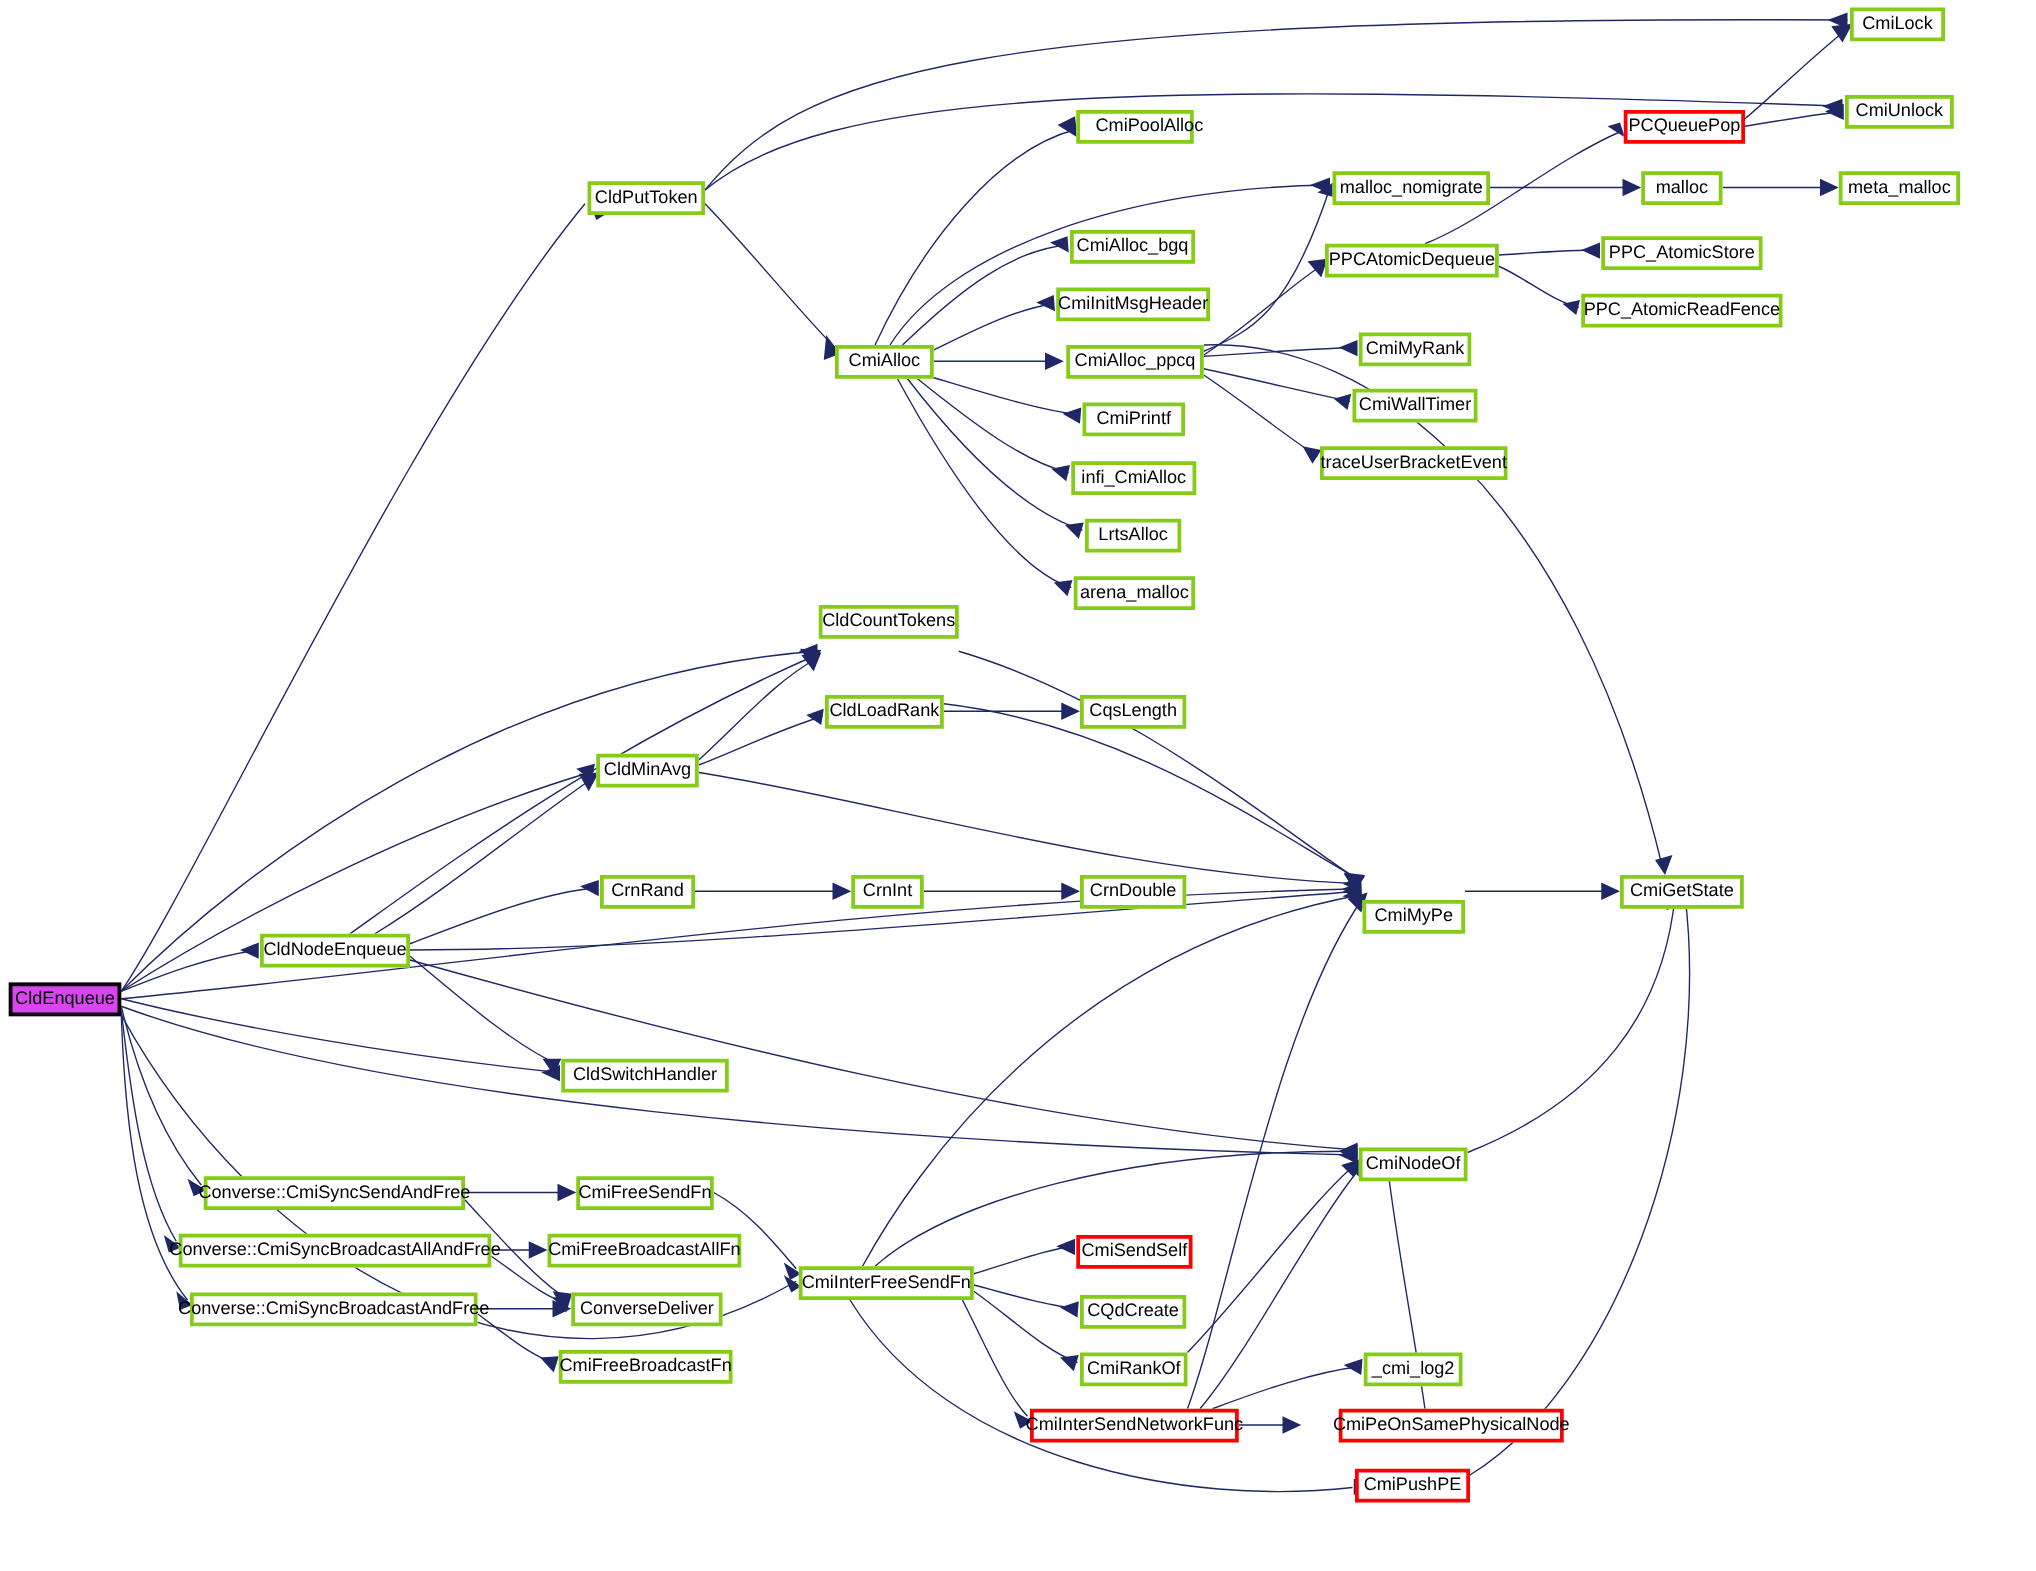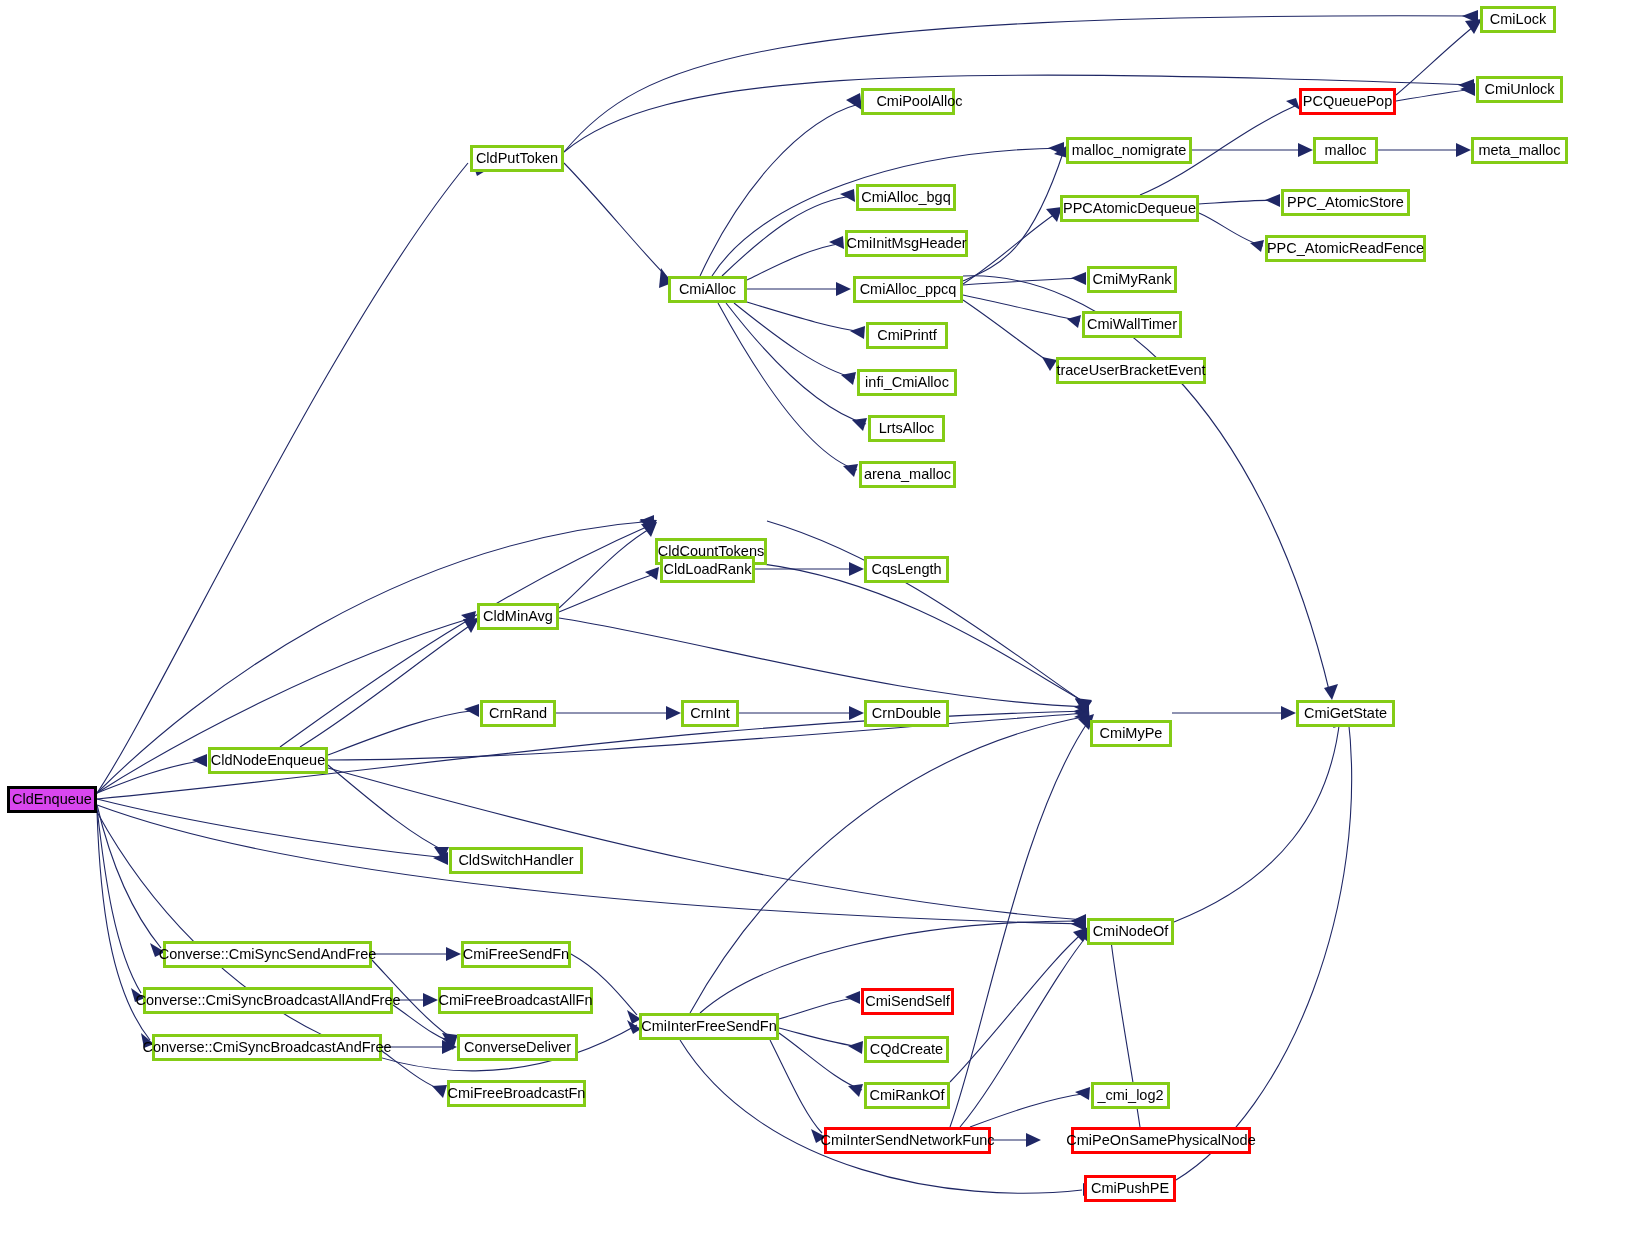--- a/index.html
+++ b/index.html
@@ -225,21 +225,21 @@
       <div class="node-box" style="left: 1281px; top: 189px; width: 129px;">PPC_AtomicStore</div>
       <div class="node-box" style="left: 1265px; top: 235px; width: 161px;">PPC_AtomicReadFence</div>
       <div class="node-box" style="left: 1087px; top: 266px; width: 90px;">CmiMyRank</div>
       <div class="node-box" style="left: 1082px; top: 311px; width: 100px;">CmiWallTimer</div>
       <div class="node-box" style="left: 1056px; top: 357px; width: 150px;">traceUserBracketEvent</div>
       <div class="node-box highlight" style="left: 1299px; top: 88px; width: 97px;">PCQueuePop</div>
       <div class="node-box" style="left: 1313px; top: 137px; width: 65px;">malloc</div>
       <div class="node-box" style="left: 1471px; top: 137px; width: 97px;">meta_malloc</div>
       <div class="node-box" style="left: 1480px; top: 6px; width: 76px;">CmiLock</div>
       <div class="node-box" style="left: 1476px; top: 76px; width: 87px;">CmiUnlock</div>
-      <div class="node-box" style="left: 655px; top: 538px; width: 112px;">CldCountTokens</div>
+      <div class="node-box" style="left: 655px; top: 484px; width: 112px;">CldCountTokens</div>
       <div class="node-box" style="left: 660px; top: 556px; width: 95px;">CldLoadRank</div>
       <div class="node-box" style="left: 864px; top: 556px; width: 85px;">CqsLength</div>
       <div class="node-box" style="left: 477px; top: 603px; width: 82px;">CldMinAvg</div>
       <div class="node-box" style="left: 480px; top: 700px; width: 76px;">CrnRand</div>
       <div class="node-box" style="left: 681px; top: 700px; width: 58px;">CrnInt</div>
       <div class="node-box" style="left: 864px; top: 700px; width: 85px;">CrnDouble</div>
       <div class="node-box" style="left: 1090px; top: 720px; width: 82px;">CmiMyPe</div>
       <div class="node-box" style="left: 1296px; top: 700px; width: 99px;">CmiGetState</div>
       <div class="node-box" style="left: 208px; top: 747px; width: 120px;">CldNodeEnqueue</div>
       <div class="node-box" style="left: 449px; top: 847px; width: 134px;">CldSwitchHandler</div>

